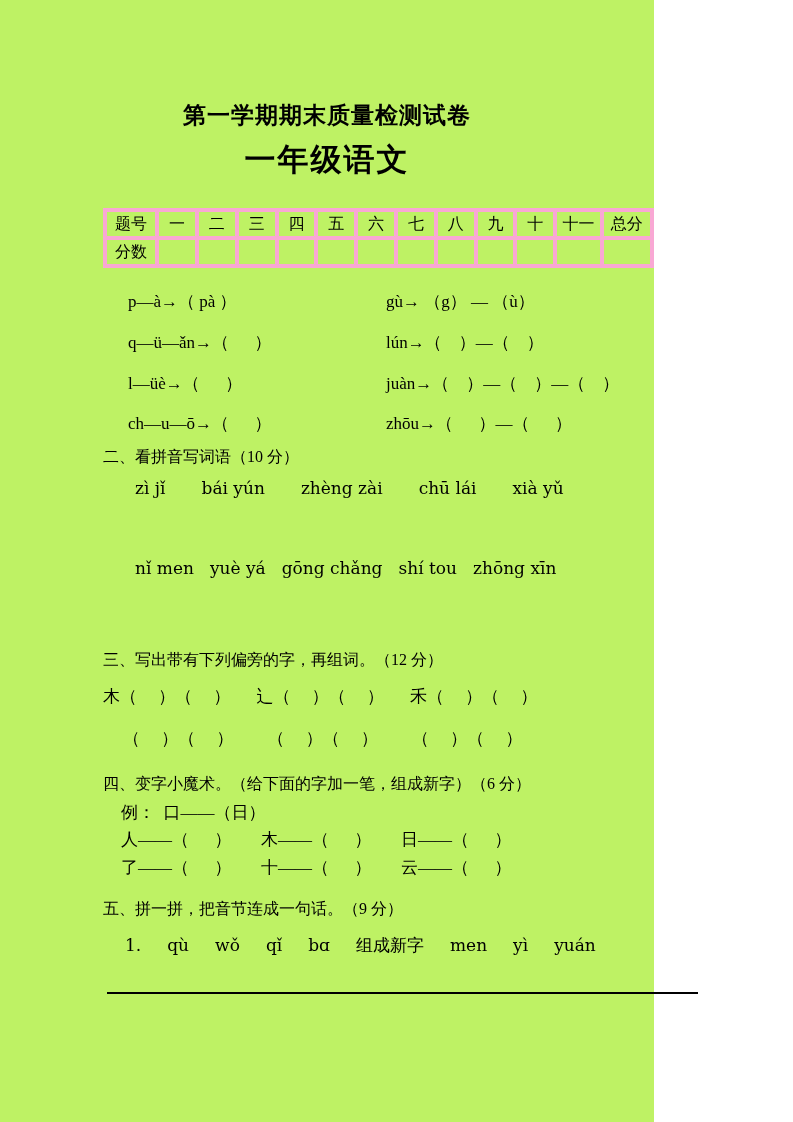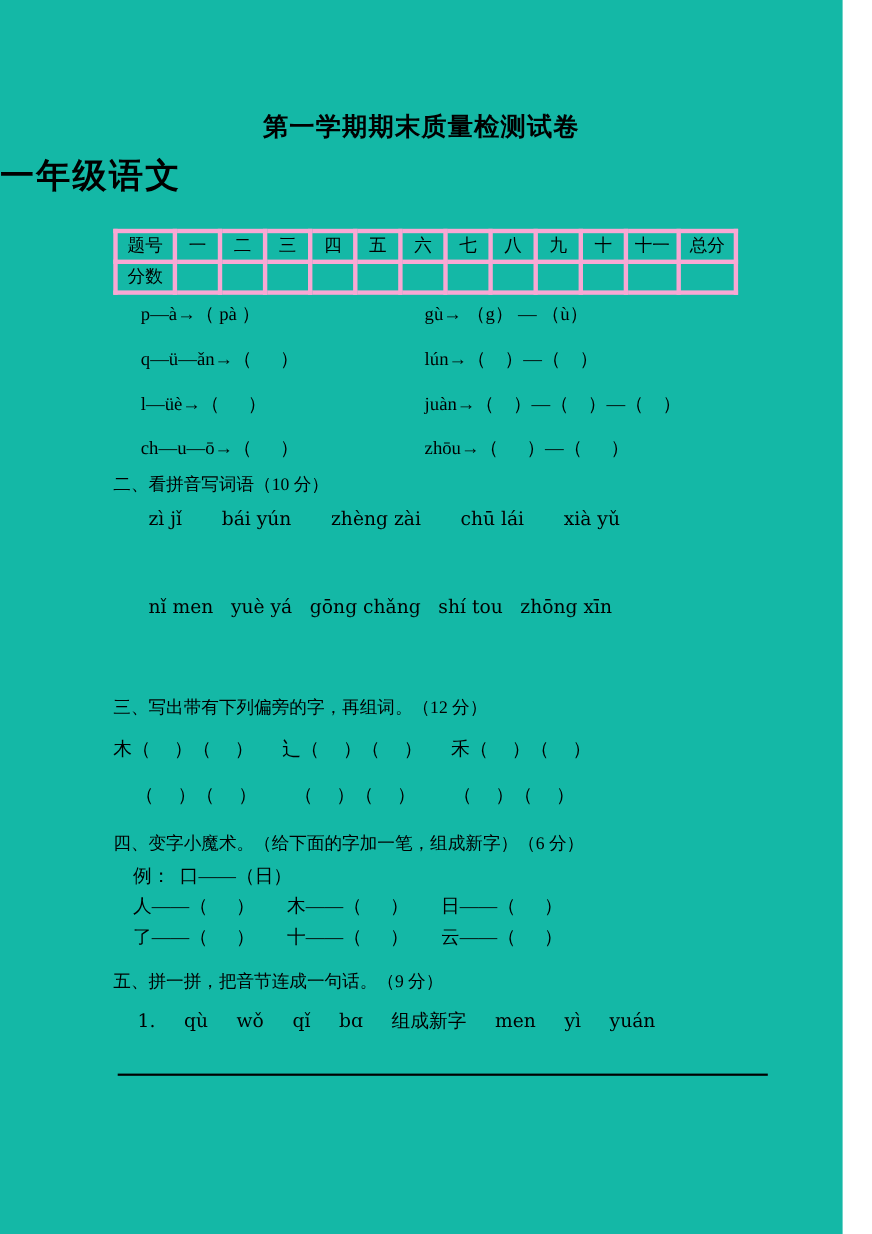--- a/index.html
+++ b/index.html
@@ -5,32 +5,32 @@
   * { box-sizing: border-box; margin: 0; padding: 0; }
   html, body { background: #ffffff; }
   body {
     width: 793px;
     height: 1122px;
     margin: 0 auto;
     color: #000000;
     font-family: "Liberation Serif", "DejaVu Serif", serif;
     overflow: hidden;
   }
-  .page { width: 766px; height: 1122px; background: #14b8a6; }
+  .page { width: 654px; height: 1122px; background: #bef264; }
 
   .title {
     padding-top: 100px;
     text-align: center;
     font-size: 23px;
     font-weight: 700;
     letter-spacing: 1px;
   }
   .subtitle {
     margin-top: 8px;
-    text-align: left;
+    text-align: center;
     font-size: 31px;
     font-weight: 700;
     letter-spacing: 2px;
     font-family: Liberation Serif, serif;
   }
 
   .content { padding-left: 103px; line-height: 1.4; }
 
   table.score { border-collapse: collapse; margin-top: 27px; border: 2px solid #000; }
   table.score td {
@@ -43,21 +43,21 @@
   }
 
   .h  { font-size: 16px; white-space: pre; }
   .s1h { margin-top: 20px; }
   .s2h { margin-top: 10px; }
   .s3h { margin-top: 68px; }
   .s4h { margin-top: 22px; }
   .s5h { margin-top: 18px; }
 
   .s1-row { display: flex; margin-left: 25px; margin-top: 17px; font-size: 17px; white-space: pre; }
-  .s1-row.first { margin-top: 6px; }
+  .s1-row.first { margin-top: 22px; }
   .s1-left { width: 258px; }
 
   .py { font-family: "DejaVu Serif", "Liberation Serif", serif; font-size: 17px; }
   .py-row { display: flex; margin-left: 32px; gap: 36px; white-space: pre; }
   .py-row.r1 { margin-top: 8px; }
   .py-row.r2 { margin-top: 57px; gap: 16px; }
 
   .s3-row { display: flex; margin-top: 13px; gap: 26px; font-size: 17px; white-space: pre; }
   .s3-row.blank { margin-left: 20px; margin-top: 19px; gap: 34px; }
 

